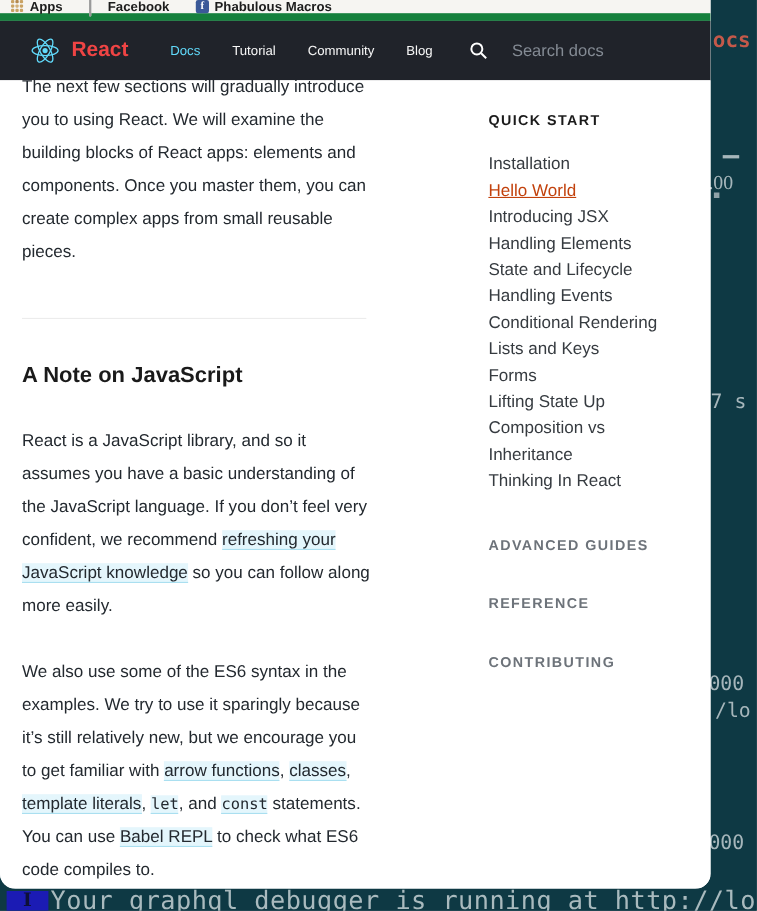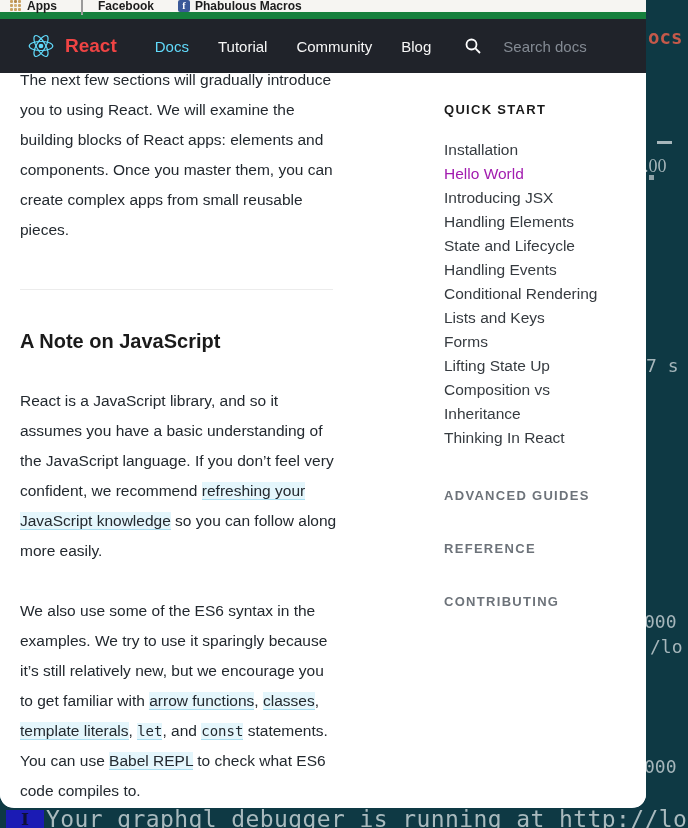--- a/index.html
+++ b/index.html
@@ -64,21 +64,21 @@
   }
 
   
   .site-header {
     height:54px; background:#20232a; display:flex; align-items:center;
     padding-left:26px;
   }
   .brand { display:flex; align-items:center; }
   .brand-name { color:#ef4444; font-size:19px; font-weight:700; margin-left:9px; }
   .main-nav { display:flex; gap:29px; margin-left:38px; }
-  .nav-link { color:#f7f7f7; font-size:15px; cursor:pointer; }
+  .nav-link { color:#f7f7f7; font-size:12px; cursor:pointer; }
   .nav-link.active { color:#61dafb; }
   .search-box { display:flex; align-items:center; margin-left:34px; gap:22px; }
   .search-box input {
     background:transparent; border:none; outline:none;
     color:#dddddd; font-size:15px; width:150px;
     font-family:"Liberation Sans", sans-serif;
   }
   .search-box input::placeholder { color:#848b94; }
 
   
@@ -104,21 +104,21 @@
   .doc-sidebar { position:absolute; left:444px; top:29px; width:178px; }
   .sb-title {
     font-size:13px; font-weight:700; letter-spacing:1.3px; color:#1a1a1a;
     margin-bottom:21px;
   }
   .sb-title.gray { color:#6d737a; margin-bottom:0; margin-top:38px; }
   .sb-list { list-style:none; }
   .sb-list li {
     font-size:15.5px; line-height:24px; color:#363b40; cursor:pointer;
   }
-  .sb-list li.active { color:#a21caf; }
+  .sb-list li.active { color:#c2410c;text-decoration:underline; }
 </style>
 </head>
 <body>
 
 <div class="terminal-layer">
   <span class="term-frag red" style="left:648px; top:26px;">ocs</span>
   <div class="term-dash"></div>
   <span class="term-frag" style="left:644px; top:156px;font-family:Liberation Serif, serif;">.00</span>
   <div class="term-square"></div>
   <span class="term-frag" style="left:646px; top:355px;">7 s</span>

